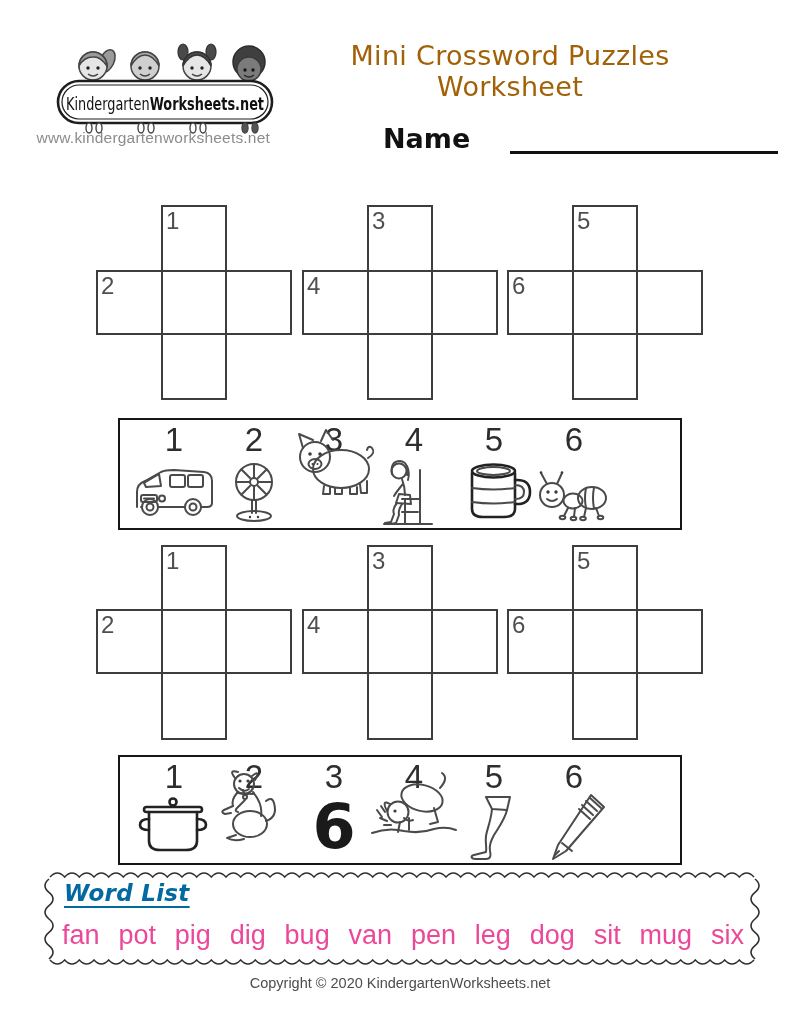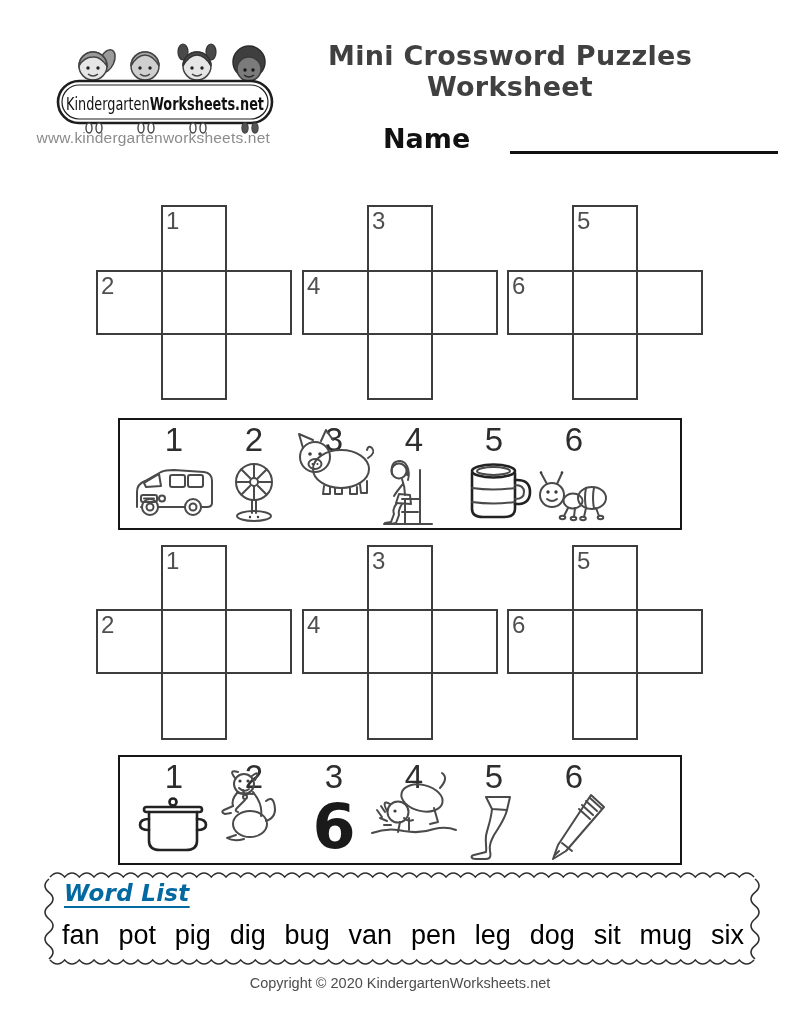--- a/index.html
+++ b/index.html
@@ -3,21 +3,21 @@
 <meta charset="utf-8">
 <style>
   html,body{margin:0;padding:0;background:#fff;}
   .page{position:relative;width:800px;height:1035px;background:#fff;overflow:hidden;
         font-family:"Liberation Sans",sans-serif;color:#333;}
   
   .logo{position:absolute;left:55px;top:26px;}
   .website{position:absolute;left:20px;top:129px;width:250px;text-align:right;
            font-size:15.5px;color:#8c8c8c;letter-spacing:.2px;}
   .title{position:absolute;left:285px;top:40px;width:450px;margin:0;text-align:center;
-         font-size:27px;font-weight:700;color:#404040;letter-spacing:.3px;font-family:"DejaVu Sans",sans-serif;}
+         font-size:27px;font-weight:400;color:#a16207;letter-spacing:.3px;font-family:"DejaVu Sans",sans-serif;}
   .namerow{position:absolute;left:383px;top:123px;display:flex;align-items:flex-end;gap:40px;}
   .namelabel{font-size:27px;font-weight:bold;color:#111;font-family:"DejaVu Sans",sans-serif;}
   .nameline{display:inline-block;width:268px;height:26px;border-bottom:3px solid #111;}
   .instruction{position:absolute;left:24px;top:163px;width:752px;text-align:center;
                font-size:21.5px;color:#383838;word-spacing:3px;letter-spacing:.2px;}
   
   .grid{position:absolute;width:196px;height:195px;}
   .vbar,.hbar{position:absolute;border:2px solid #3d3d3d;box-sizing:border-box;background:transparent;}
   .vbar{left:65px;top:0;width:66px;height:195px;}
   .hbar{left:0;top:65px;width:196px;height:65px;}
@@ -38,21 +38,21 @@
   .ic .dot{fill:#3a3a3a;stroke:none;}
   .ic .bold{stroke:#222;stroke-width:2.6;}
   
   .wordbox{position:absolute;left:40px;top:868px;width:724px;height:100px;}
   .wave{position:absolute;left:0;top:0;}
   .wave path{stroke:#2f2f2f;fill:none;stroke-width:1.6;}
   .wltitle{position:absolute;left:24px;top:12px;font-size:23px;font-weight:bold;color:#0369a1;
            font-family:"DejaVu Sans",sans-serif;text-decoration:underline;text-underline-offset:5px;
            text-decoration-thickness:2px;letter-spacing:.3px;font-style:italic;}
   .words{position:absolute;left:22px;right:20px;top:52px;display:flex;justify-content:space-between;
-         font-size:27px;color:#000000;}
+         font-size:27px;color:#ec4899;}
   
   .footer{position:absolute;left:0;top:975px;width:800px;text-align:center;
           font-size:14.5px;color:#4d4d4d;line-height:17px;}
 </style>
 </head>
 <body>
 
 <div class="page">
 
   <svg class="logo" width="220" height="112" viewBox="0 0 220 112">

